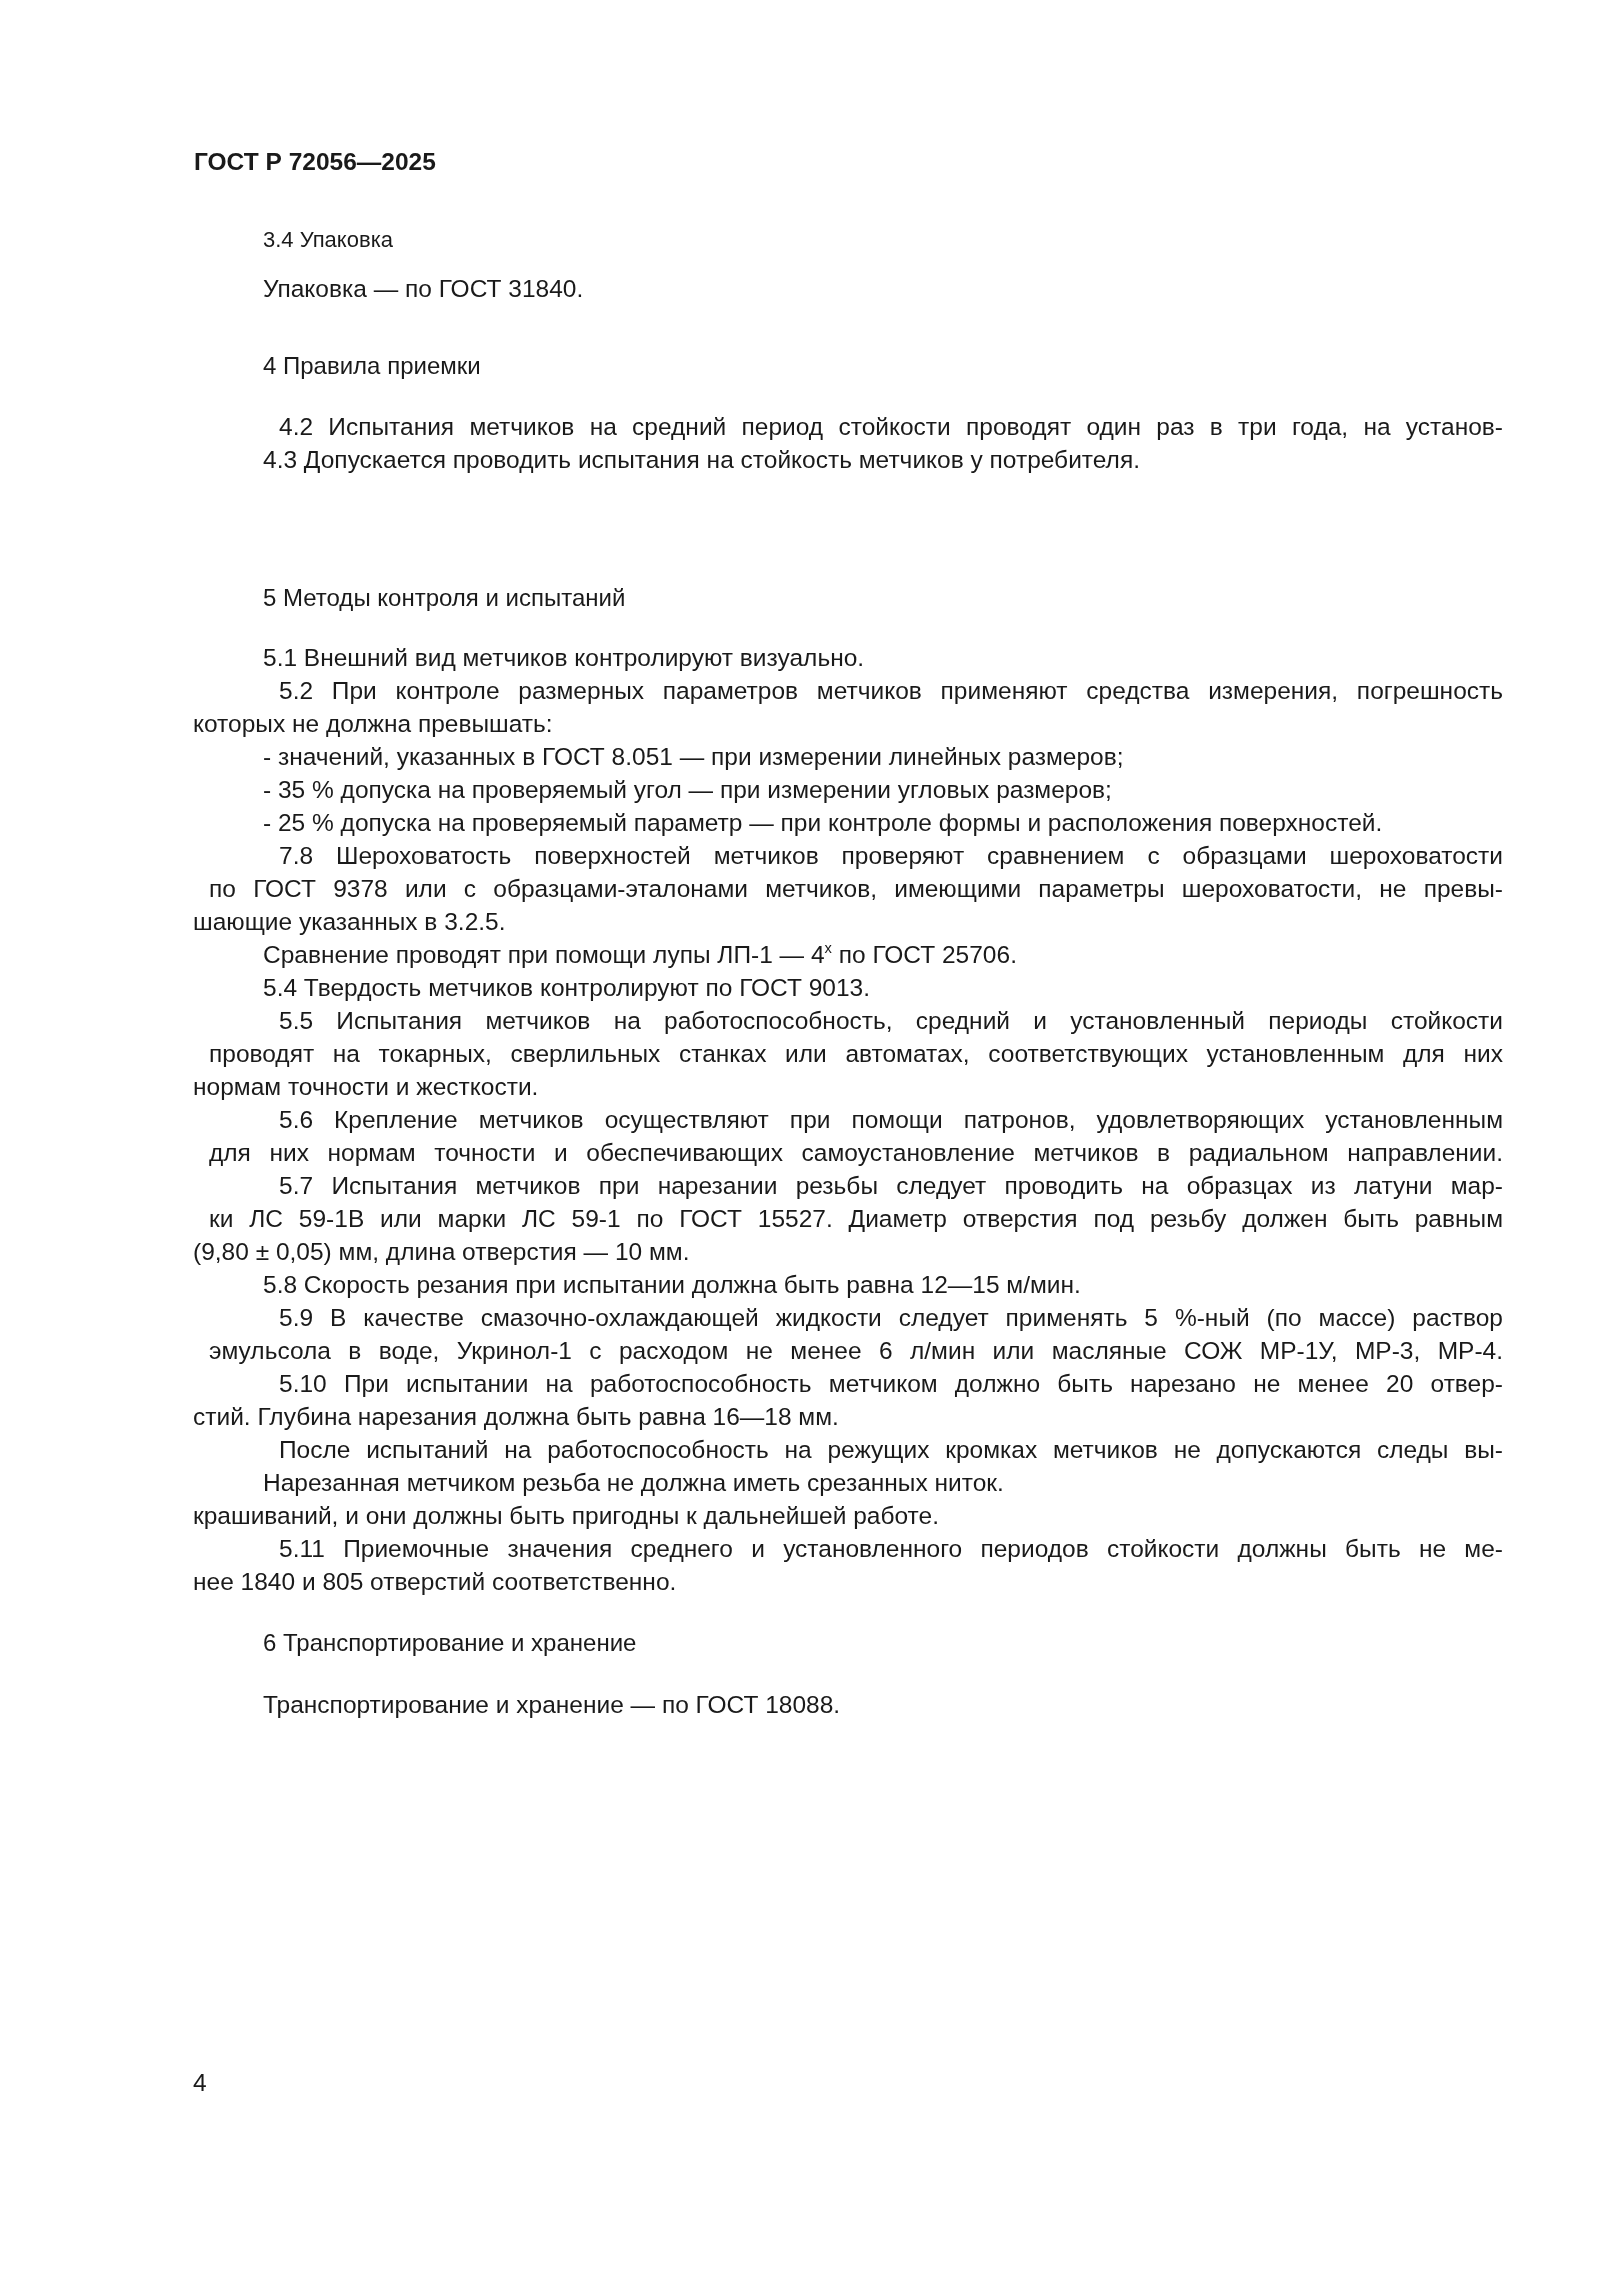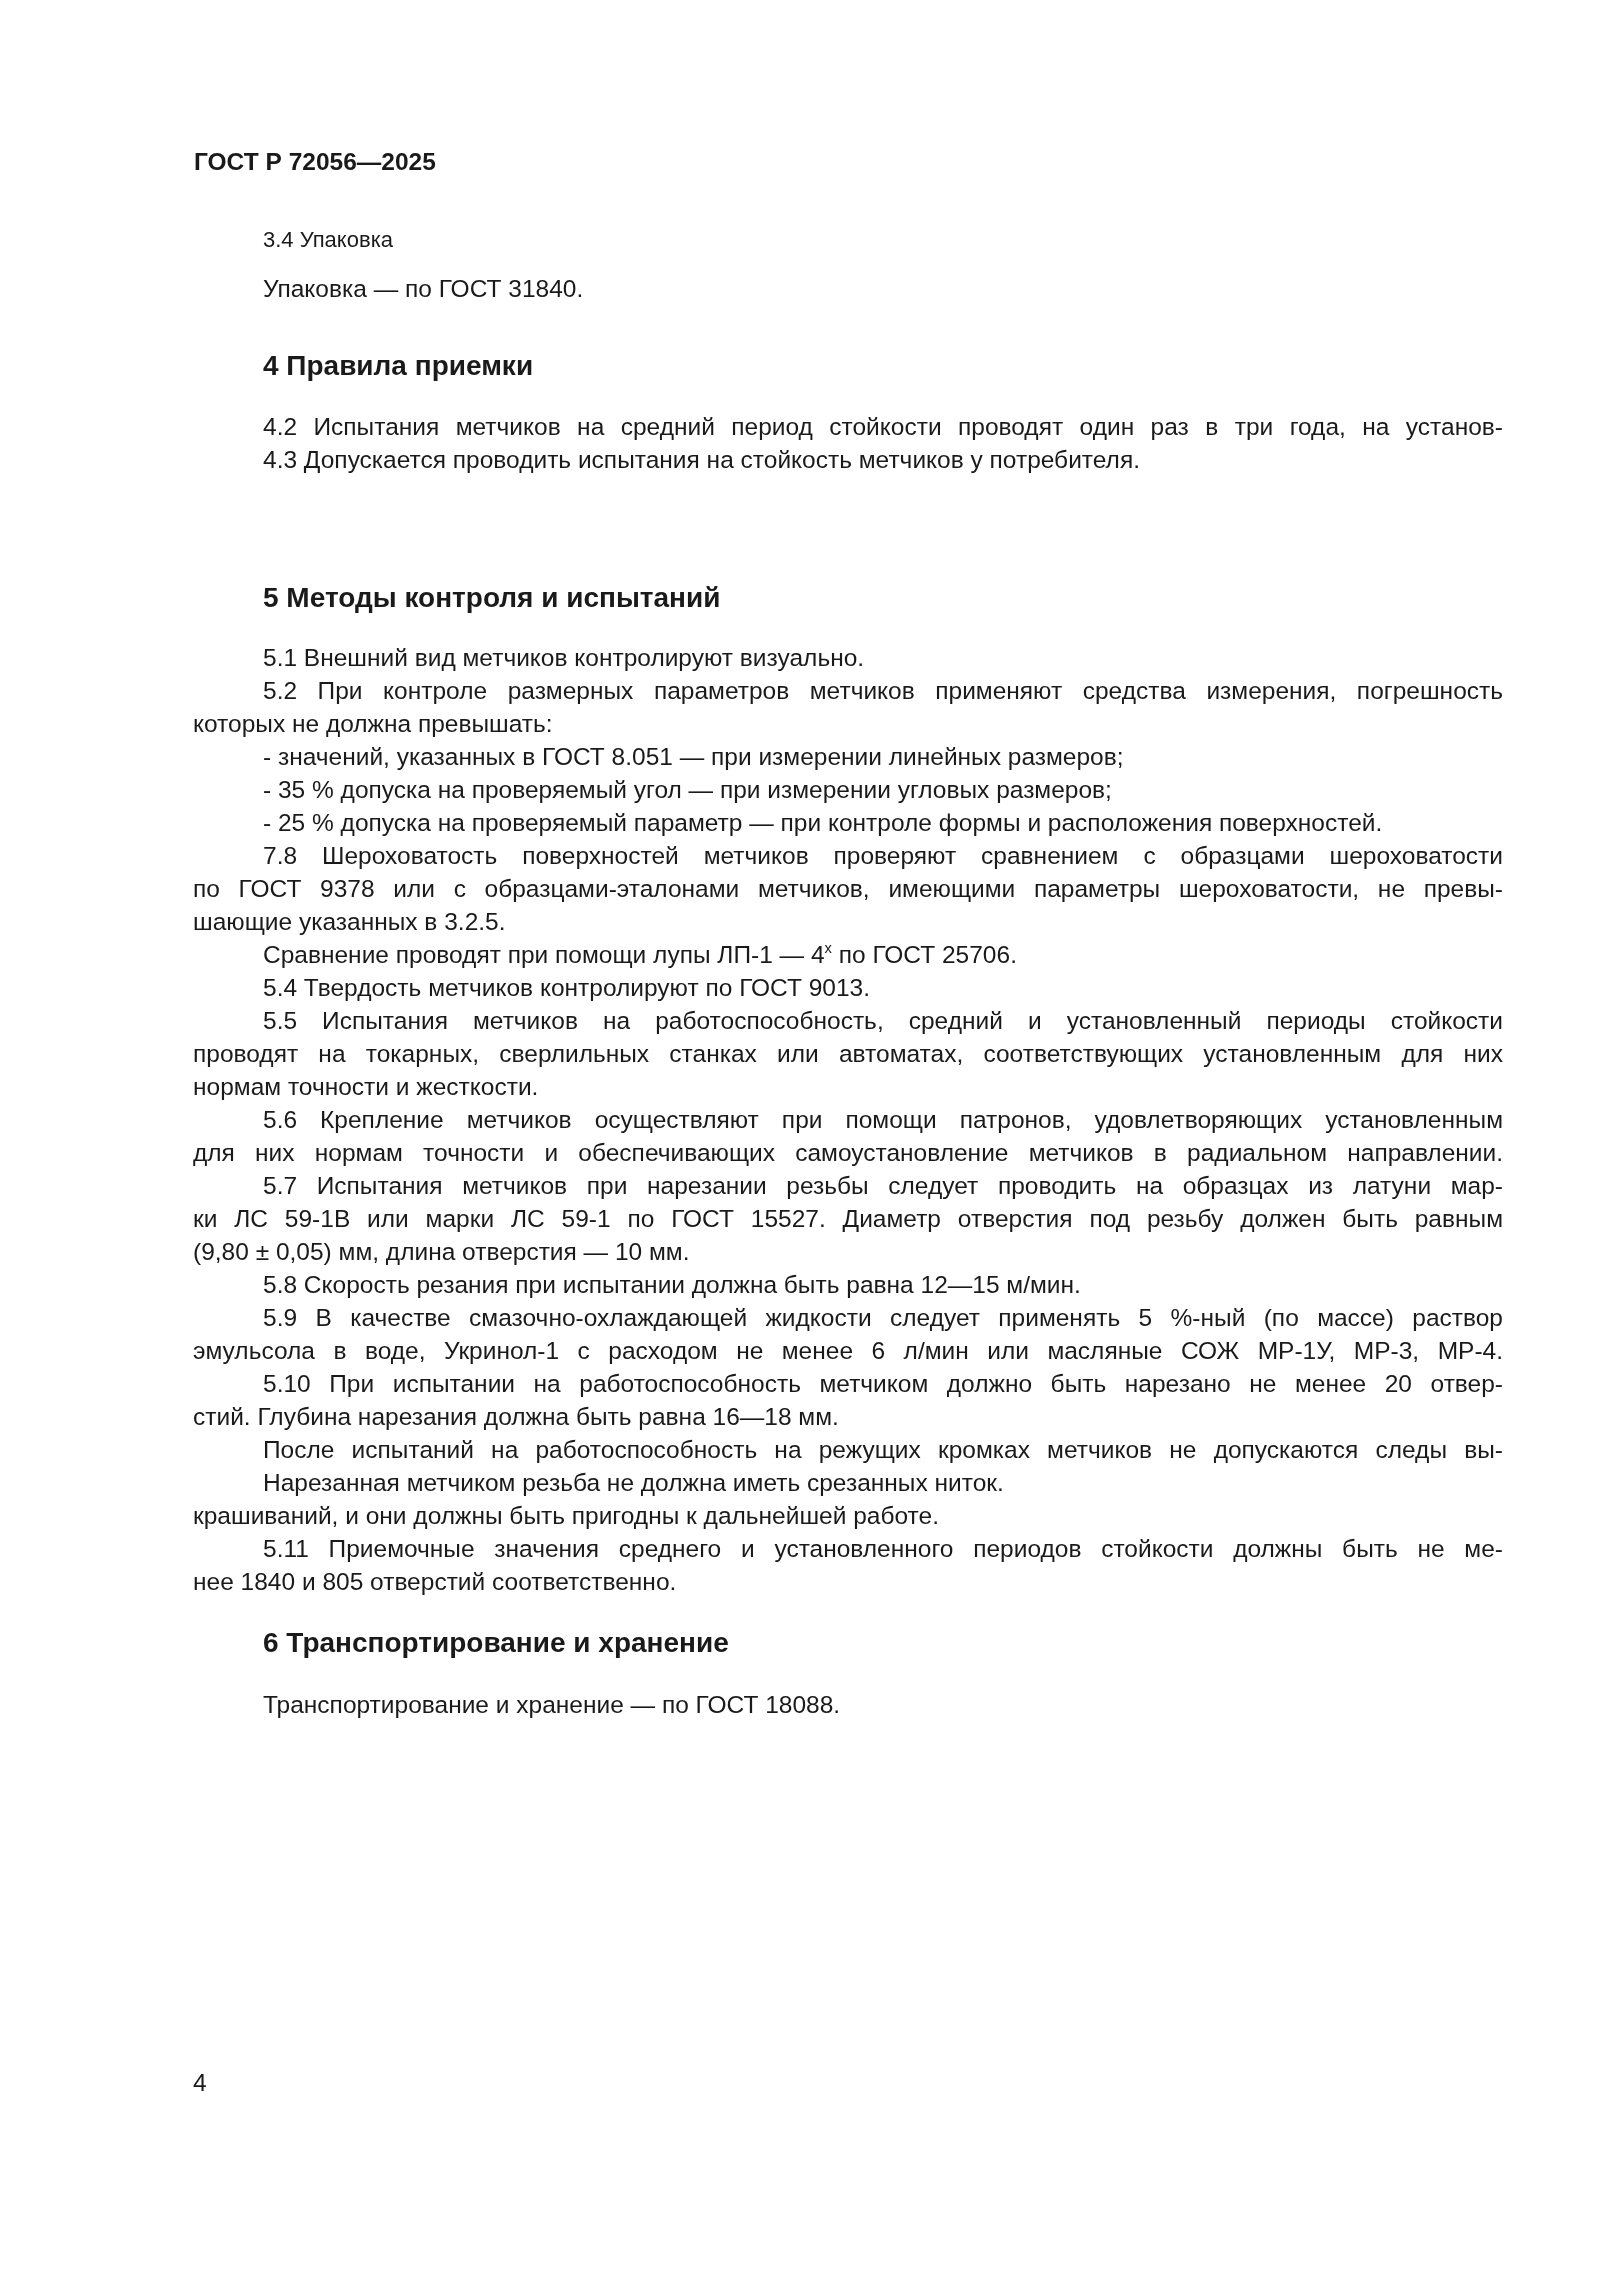--- a/index.html
+++ b/index.html
@@ -1,23 +1,23 @@
 <!DOCTYPE html>
 <html><head>
 <meta charset="utf-8">
 <style>
   html, body { margin: 0; padding: 0; background: #ffffff; }
   body { width: 1621px; height: 2293px; position: relative; overflow: hidden; color: #1a1a1a;
          font-family: "Liberation Sans", sans-serif; }
   .doc-header { position: absolute; left: 194px; top: 147px; font-size: 24.5px; font-weight: bold; line-height: 29px; white-space: nowrap; }
   .block { position: absolute; left: 193px; width: 1310px; }
   .line { font-size: 24.5px; line-height: 33px; height: 33px; white-space: nowrap; overflow: visible; }
-  .line.j { text-align: justify; text-align-last: justify; white-space: normal; overflow: hidden; }
+  .line.j { text-align: justify; text-align-last: justify; white-space: normal; overflow: hidden; margin-left: 16px; }
   .line.ind { padding-left: 70px; }
-  .h2 { font-size: 28px; font-weight: bold; line-height: 33px; padding-left: 70px; white-space: nowrap; }
+  .h2 { font-size: 24px; font-weight: normal; line-height: 33px; padding-left: 70px; white-space: nowrap; }
   .h3 { font-size: 22px; font-weight: normal; line-height: 29px; padding-left: 70px; white-space: nowrap; }
   sup { font-size: 14.7px; line-height: 0; vertical-align: 9.8px; }
   .page-num { position: absolute; left: 193px; top: 2068px; font-size: 24.5px; line-height: 29px; }
 </style>
 </head>
 <body>
 
 <div class="doc-header">ГОСТ Р 72056—2025</div>
 
 <div class="block" style="top:225px;">

